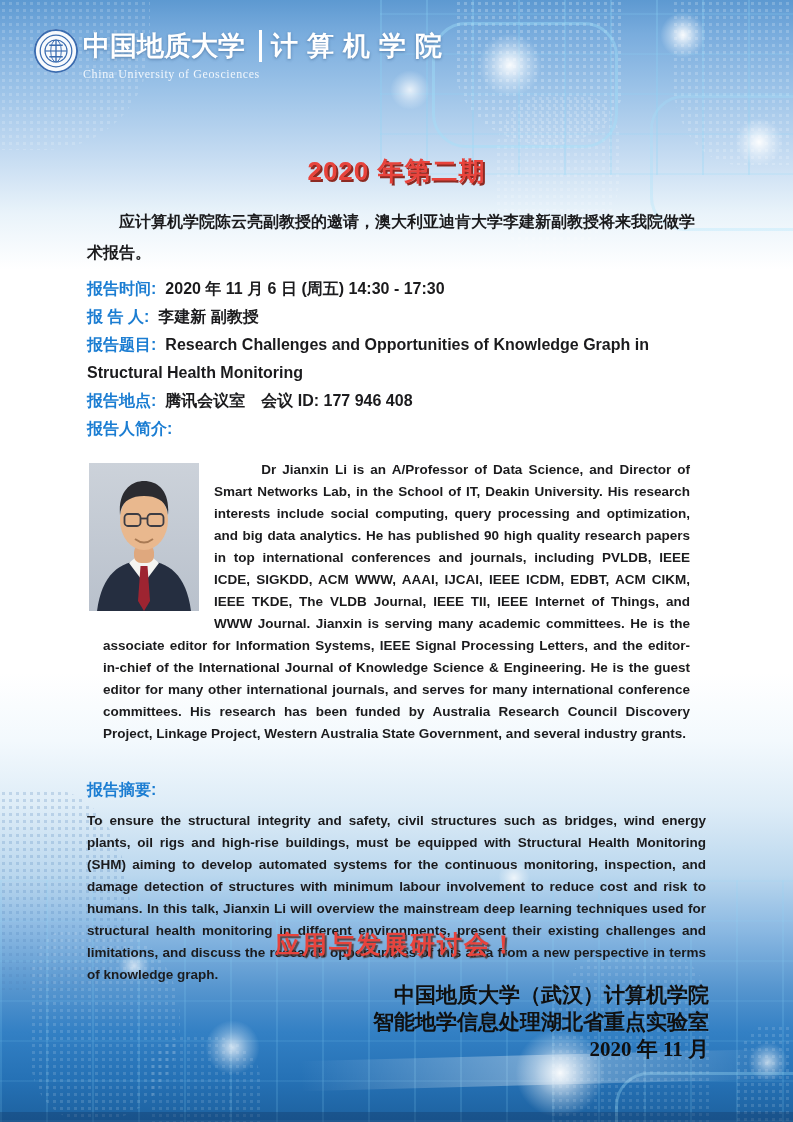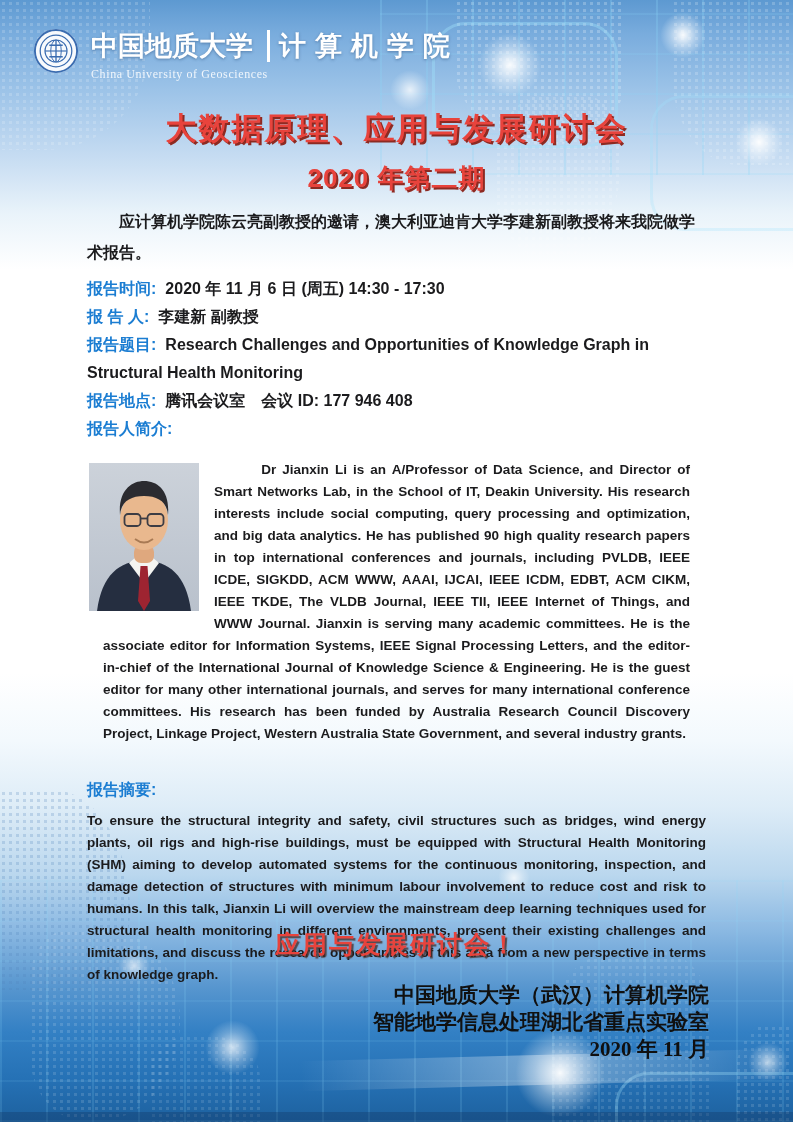--- a/index.html
+++ b/index.html
@@ -16,32 +16,32 @@
   .dots-dark{background-image:radial-gradient(circle, rgba(80,130,185,.30) 1.6px, transparent 1.8px);background-size:7px 7px;}
   .glow{background:radial-gradient(circle, rgba(255,255,255,.95) 0%, rgba(255,255,255,.35) 40%, rgba(255,255,255,0) 70%);border-radius:50%;}
   .gridlines{
     background-image:
       repeating-linear-gradient(90deg, rgba(140,215,248,.35) 0 2px, transparent 2px 46px),
       repeating-linear-gradient(0deg, rgba(140,215,248,.22) 0 2px, transparent 2px 40px);
   }
   .circuit{border:3px solid rgba(160,225,250,.40);border-radius:34px;}
 
   
-  .hdr{position:absolute;top:28px;left:33px;display:flex;align-items:flex-start;gap:12px;z-index:6;}
+  .hdr{position:absolute;top:28px;left:33px;display:flex;align-items:flex-start;gap:4px;z-index:6;}
   .logo{width:46px;height:46px;flex:0 0 auto;}
   .hdr-cn{display:flex;align-items:center;font-size:27px;font-weight:bold;color:#fff;
     text-shadow:0 1px 3px rgba(25,60,105,.45);white-space:nowrap;}
   .hdr-divider{display:inline-block;width:3px;height:32px;background:#fff;margin:0 9px 0 14px;}
   .hdr-college{letter-spacing:9px;}
   .hdr-en{font-size:12px;color:#f0f6fc;margin-top:3px;letter-spacing:.6px;font-family:"Liberation Serif",serif;}
 
   
   .title-main{position:absolute;top:108px;left:0;width:100%;text-align:center;z-index:6;
     font-size:31px;font-weight:bold;color:#e8433c;letter-spacing:2px;text-shadow:2px 2px 0 #8d2a22;}
-  .title-issue{position:absolute;top:161px;left:0;width:100%;text-align:center;z-index:6;
+  .title-issue{position:absolute;top:154px;left:0;width:100%;text-align:center;z-index:6;
     font-size:26px;font-weight:bold;color:#e8433c;letter-spacing:1px;text-shadow:2px 2px 0 #8d2a22;}
 
   
   .body-content{position:absolute;top:206px;left:87px;width:619px;z-index:6;color:#1b1b1d;}
   .intro{font-size:16px;font-weight:bold;line-height:31px;text-indent:2em;margin:0 0 7px 0;}
   .detail{font-size:16px;font-weight:bold;line-height:28px;margin:0;}
   .lbl{color:#1b7dd2;margin-right:9px;}
   .section-label{color:#1b7dd2;font-size:16px;font-weight:bold;line-height:28px;margin:0;}
   .bio-wrap{margin-top:8px;}
   .photo{float:left;width:110px;height:148px;margin:4px 15px 4px 2px;}
@@ -105,21 +105,20 @@
     <div>
       <div class="hdr-cn">
         <span>中国地质大学</span>
         <span class="hdr-divider"></span>
         <span class="hdr-college">计算机学院</span>
       </div>
       <div class="hdr-en">China University of Geosciences</div>
     </div>
   </header>
 
-  <h1 class="title-main" style="margin:0;">大数据原理、应用与发展研讨会</h1>
   <h2 class="title-issue" style="margin:0;">2020 年第二期</h2>
 
   <main class="body-content">
     <p class="intro">应计算机学院陈云亮副教授的邀请，澳大利亚迪肯大学李建新副教授将来我院做学术报告。</p>
 
     <p class="detail">
       <span class="lbl">报告时间:</span><span class="val">2020 年 11 月 6 日 (周五) 14:30 - 17:30</span>
     </p>
     <p class="detail">
       <span class="lbl">报 告 人:</span><span class="val">李建新 副教授</span>

